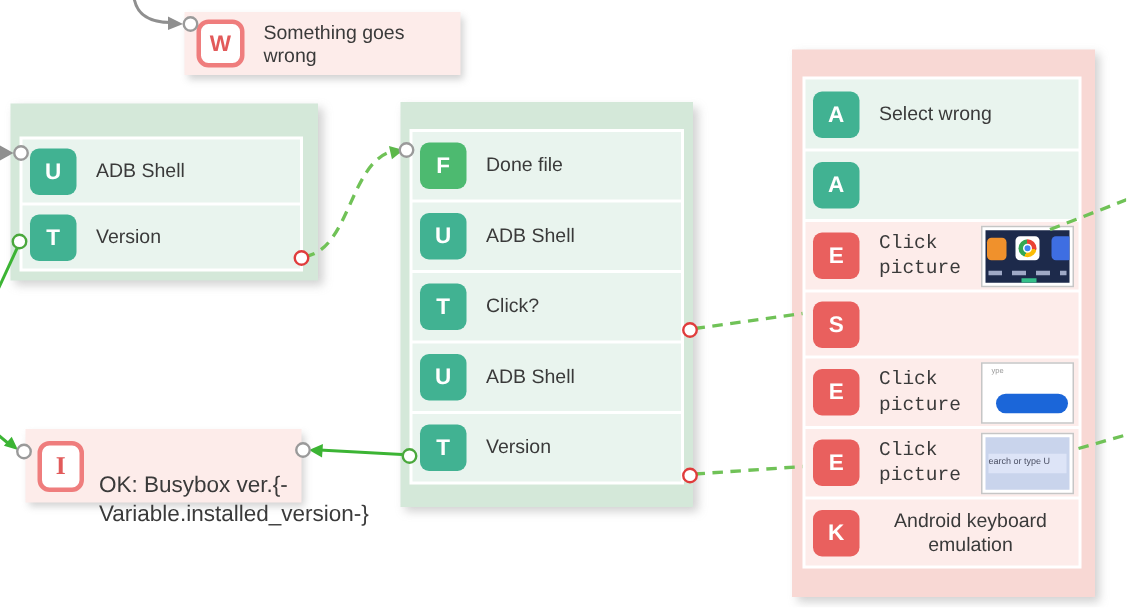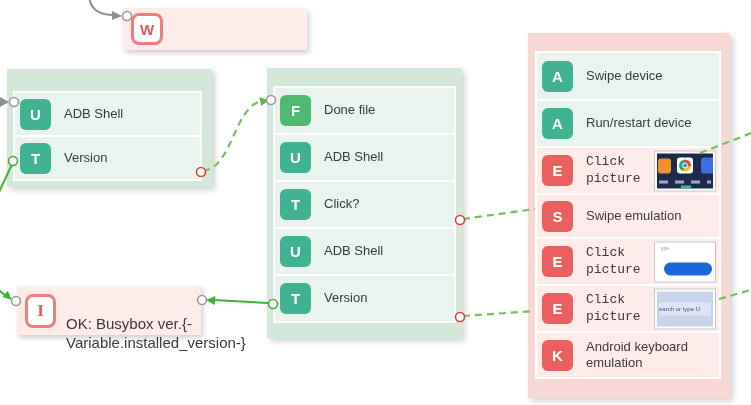--- a/index.html
+++ b/index.html
@@ -65,20 +65,21 @@
 </style>
 </head>
 <body>
 
 <div id="canvas">
 
   <div class="node" style="left:123px;top:8px;width:184px;height:42px;">
     <div class="outline-badge w-badge">
       <span>W</span>
     </div>
+    <div class="label">Something goes wrong</div>
   </div>
 
   <div class="group g-green" style="left:7px;top:69px;width:205px;height:118px;">
     <div class="inner" style="left:6px;top:22px;width:189px;">
       <div class="row green" style="height:42px;">
         <div class="badge b-teal">U</div>
         <div class="label">ADB Shell</div>
       </div>
       <div class="row green" style="height:42px;">
         <div class="badge b-teal">T</div>
@@ -109,44 +110,42 @@
         <div class="badge b-teal">T</div>
         <div class="label">Version</div>
       </div>
     </div>
   </div>
 
   <div class="group g-pink" style="left:528px;top:33px;width:202px;height:365px;">
     <div class="inner" style="left:7px;top:18px;width:186px;">
       <div class="row green" style="height:46px;">
         <div class="badge b-teal">A</div>
-        <div class="label">Swipe device</div>
+        <div class="label">Select wrong</div>
       </div>
       <div class="row green" style="height:45px;">
         <div class="badge b-teal">A</div>
-        <div class="label">Run/restart device</div>
       </div>
       <div class="row pink" style="height:45px;">
         <div class="badge b-red">E</div>
         <div class="label narrow">Click picture</div>
         <div class="thumb">
           <div class="thumb-inner t1">
             <div class="icon-orange"></div>
             <div class="icon-chrome-box">
                 <div class="chrome-ball"></div>
               </div>
             <div class="icon-blue"></div>
             <div class="labels"></div>
             <div class="greenbar"></div>
           </div>
         </div>
       </div>
       <div class="row pink" style="height:42px;">
         <div class="badge b-red">S</div>
-        <div class="label">Swipe emulation</div>
       </div>
       <div class="row pink" style="height:45px;">
         <div class="badge b-red">E</div>
         <div class="label narrow">Click picture</div>
         <div class="thumb">
           <div class="thumb-inner t2">
             <div class="hint">ype</div>
             <div class="btn"></div>
           </div>
         </div>
@@ -155,21 +154,21 @@
         <div class="badge b-red">E</div>
         <div class="label narrow">Click picture</div>
         <div class="thumb">
           <div class="thumb-inner t3">
             <div class="bar">earch or type U</div>
           </div>
         </div>
       </div>
       <div class="row pink" style="height:44px;">
         <div class="badge b-red">K</div>
-        <div class="label" style="width:122px;">Android keyboard emulation</div>
+        <div class="label" style="width:122px;text-align:center;">Android keyboard emulation</div>
       </div>
     </div>
   </div>
 
   <div class="node" style="left:17px;top:286px;width:184px;height:49px;">
     <div class="outline-badge i-badge">
       <span>I</span>
     </div>
     <div class="label small">OK: Busybox ver.{-Variable.installed_version-}</div>
   </div>

